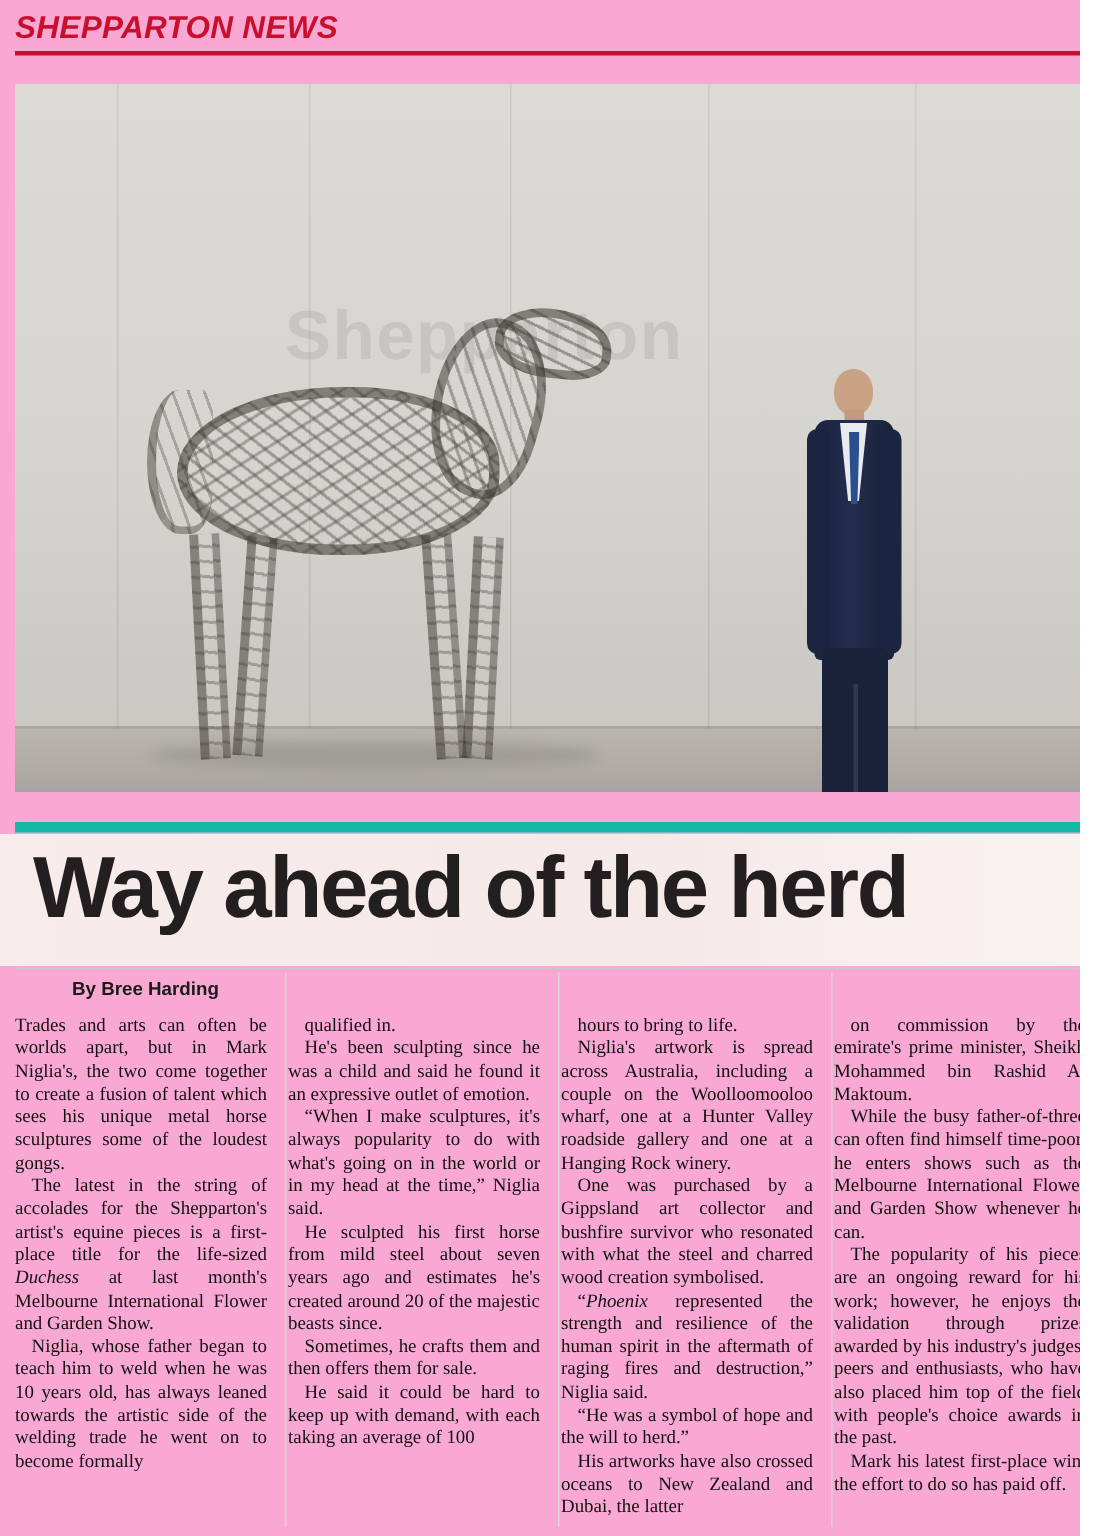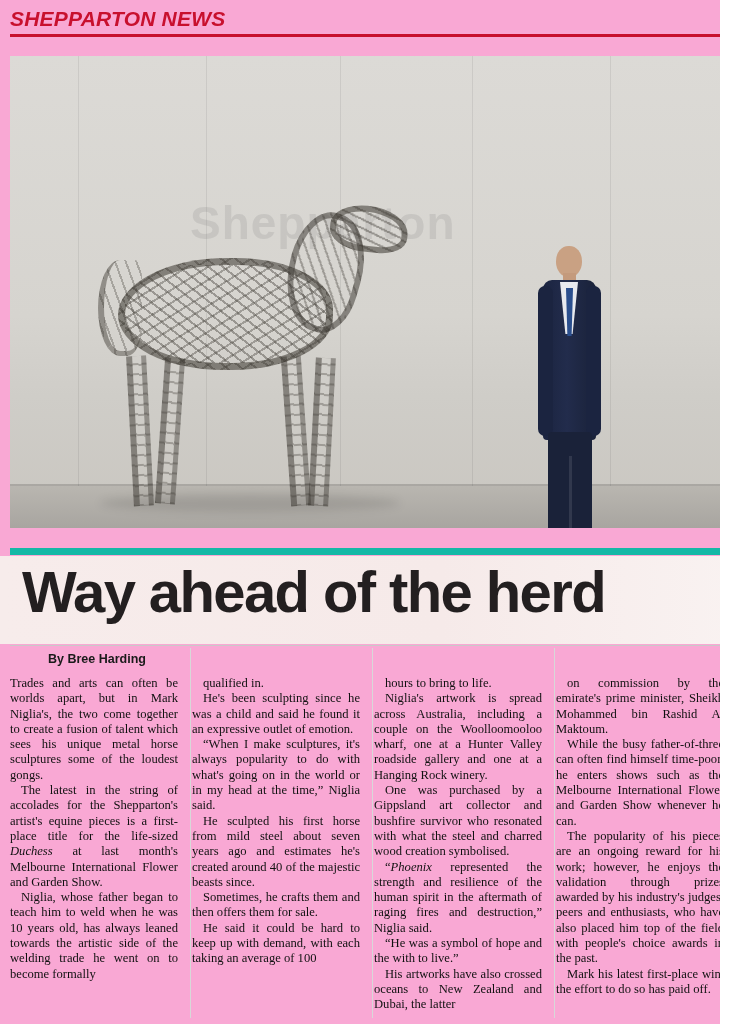--- a/index.html
+++ b/index.html
@@ -327,30 +327,30 @@
   <div class="columns">
     <div class="col" id="c1">
         <p class="first">Trades and arts can often be worlds apart, but in Mark Niglia's, the two come together to create a fusion of talent which sees his unique metal horse sculptures some of the loudest gongs.</p>
         <p>The latest in the string of accolades for the Shepparton's artist's equine pieces is a first-place title for the life-sized <i>Duchess</i> at last month's Melbourne International Flower and Garden Show.</p>
         <p>Niglia, whose father began to teach him to weld when he was 10 years old, has always leaned towards the artistic side of the welding trade he went on to become formally</p>
       </div>
     <div class="col" id="c2">
         <p>qualified in.</p>
         <p>He's been sculpting since he was a child and said he found it an expressive outlet of emotion.</p>
         <p>“When I make sculptures, it's always popularity to do with what's going on in the world or in my head at the time,” Niglia said.</p>
-        <p>He sculpted his first horse from mild steel about seven years ago and estimates he's created around 40 of the majestic beasts since.</p>
+        <p>He sculpted his first horse from mild steel about seven years ago and estimates he's created around 20 of the majestic beasts since.</p>
         <p>Sometimes, he crafts them and then offers them for sale.</p>
         <p>He said it could be hard to keep up with demand, with each taking an average of 100</p>
       </div>
     <div class="col" id="c3">
         <p>hours to bring to life.</p>
         <p>Niglia's artwork is spread across Australia, including a couple on the Woolloomooloo wharf, one at a Hunter Valley roadside gallery and one at a Hanging Rock winery.</p>
         <p>One was purchased by a Gippsland art collector and bushfire survivor who resonated with what the steel and charred wood creation symbolised.</p>
         <p>“<i>Phoenix</i> represented the strength and resilience of the human spirit in the aftermath of raging fires and destruction,” Niglia said.</p>
-        <p>“He was a symbol of hope and the with to live.”</p>
+        <p>“He was a symbol of hope and the will to herd.”</p>
         <p>His artworks have also crossed oceans to New Zealand and Dubai, the latter</p>
       </div>
     <div class="col" id="c4">
         <p>on commission by the emirate's prime minister, Sheikh Mohammed bin Rashid Al Maktoum.</p>
         <p>While the busy father-of-three can often find himself time-poor, he enters shows such as the Melbourne International Flower and Garden Show whenever he can.</p>
         <p>The popularity of his pieces are an ongoing reward for his work; however, he enjoys the validation through prizes awarded by his industry's judges, peers and enthusiasts, who have also placed him top of the field with people's choice awards in the past.</p>
         <p>Mark his latest first-place win, the effort to do so has paid off.</p>
       </div>
   </div>
 

